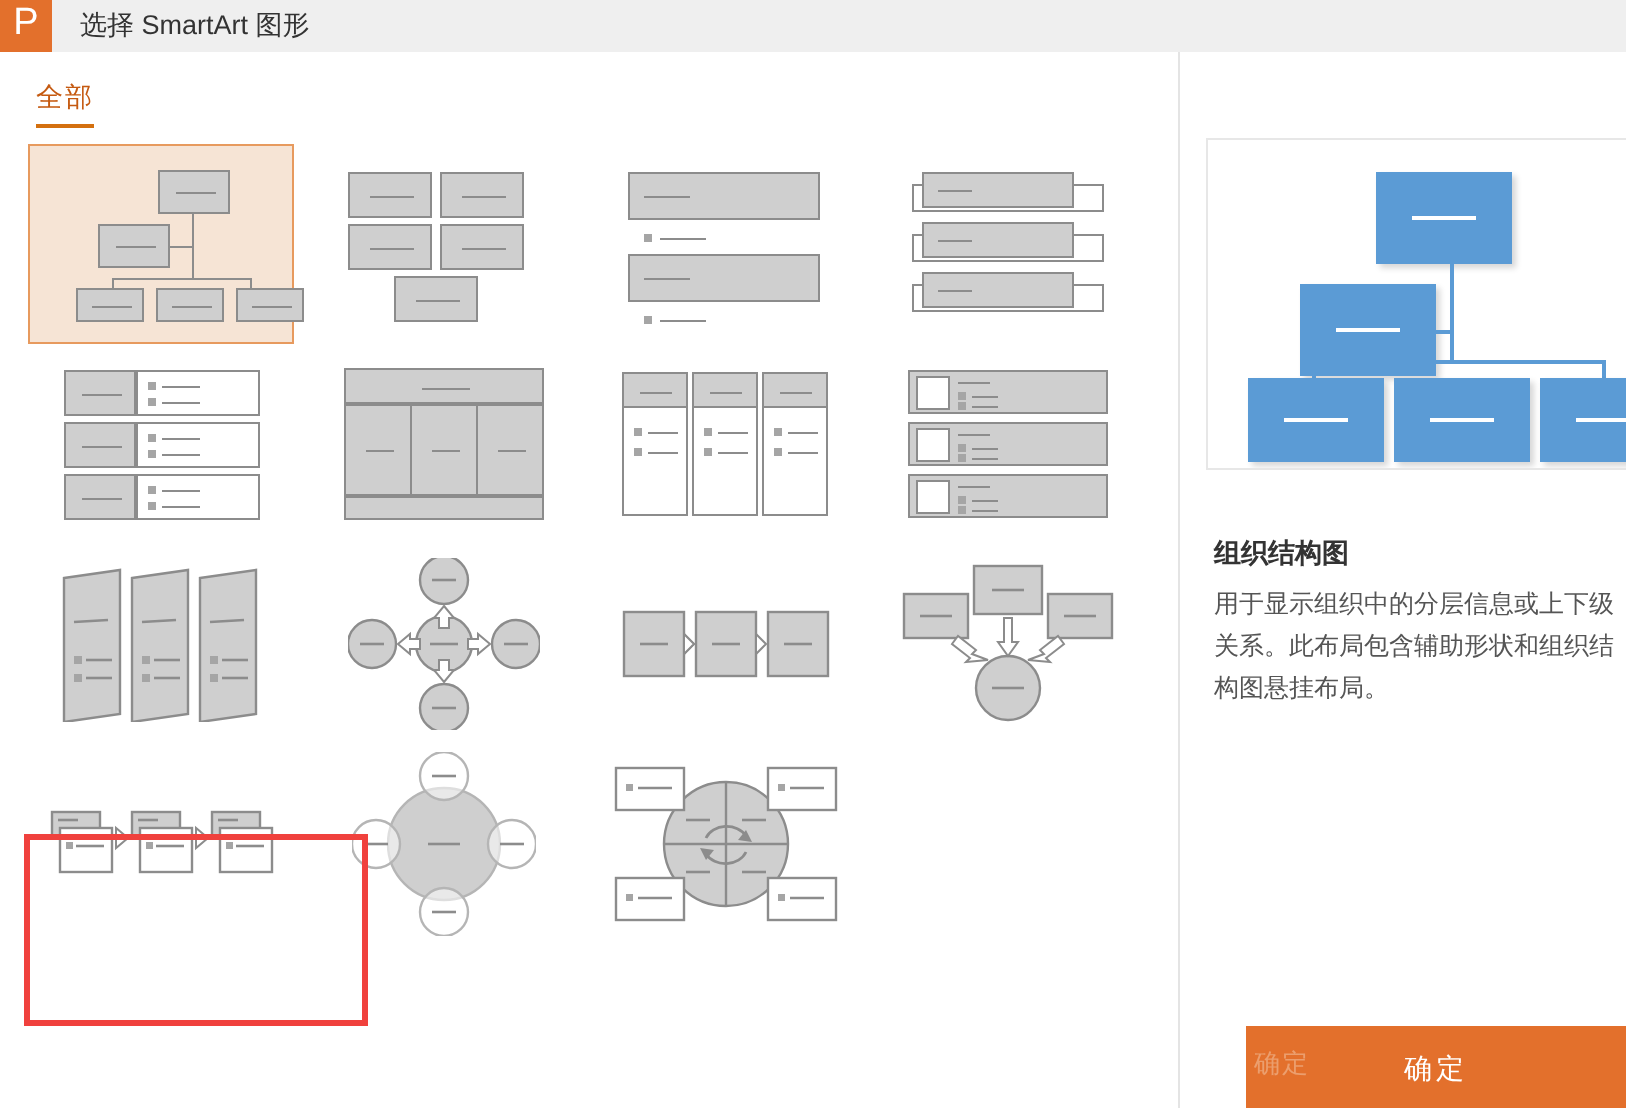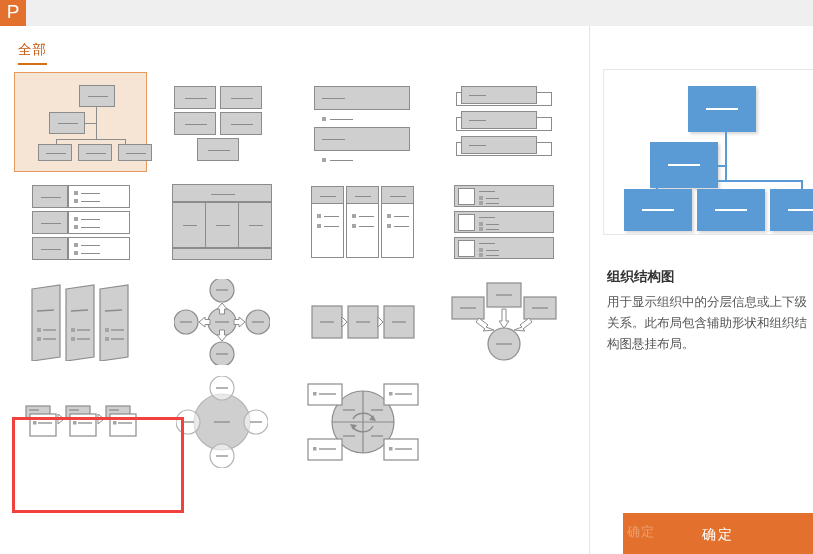--- a/index.html
+++ b/index.html
@@ -127,20 +127,21 @@
     letter-spacing: 1px; pointer-events: none;
   }
 </style>
 </head>
 <body>
 
 <div id="titlebar">
   <div id="app-logo">
     <div class="glyph">P</div>
   </div>
+  <div class="title">选择 SmartArt 图形</div>
 </div>
 
 <div id="content">
 
   <div id="divider"></div>
 
   <div id="tabs">
     <span class="tab">全部</span>
   </div>
 

